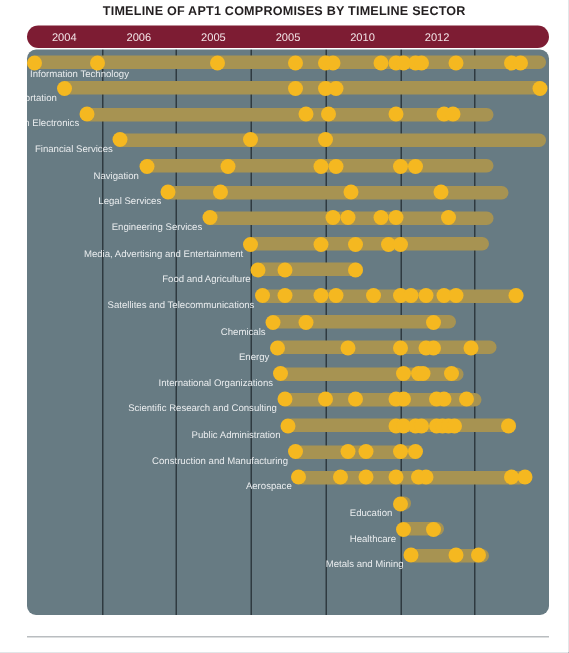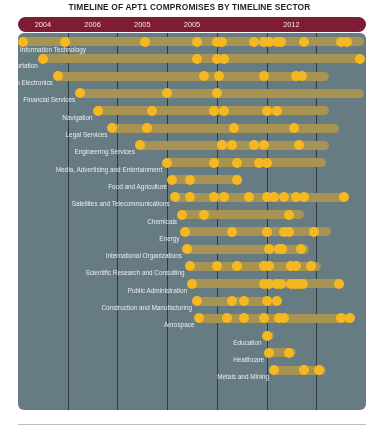--- a/index.html
+++ b/index.html
@@ -114,20 +114,21 @@
 
 <div id="chart-root">
 
   <div id="chart-title">TIMELINE OF APT1 COMPROMISES BY TIMELINE SECTOR</div>
 
   <div id="year-header">
       <div class="year-cell" style="left: 0px; width: 49.7143px;">2004</div>
       <div class="year-cell" style="left: 49.7143px; width: 49.7143px;">2006</div>
       <div class="year-cell" style="left: 99.4286px; width: 49.7143px;">2005</div>
       <div class="year-cell" style="left: 149.143px; width: 49.7143px;">2005</div>
+      <div class="year-cell" style="left: 198.857px; width: 49.7143px;">2010</div>
       <div class="year-cell" style="left: 248.571px; width: 49.7143px;">2012</div>
     </div>
 
   <div id="plot-panel">
       <div class="grid-line" style="left: 50px;"></div>
       <div class="grid-line" style="left: 99px;"></div>
       <div class="grid-line" style="left: 149px;"></div>
       <div class="grid-line" style="left: 199px;"></div>
       <div class="grid-line" style="left: 249px;"></div>
       <div class="grid-line" style="left: 298px;"></div>

